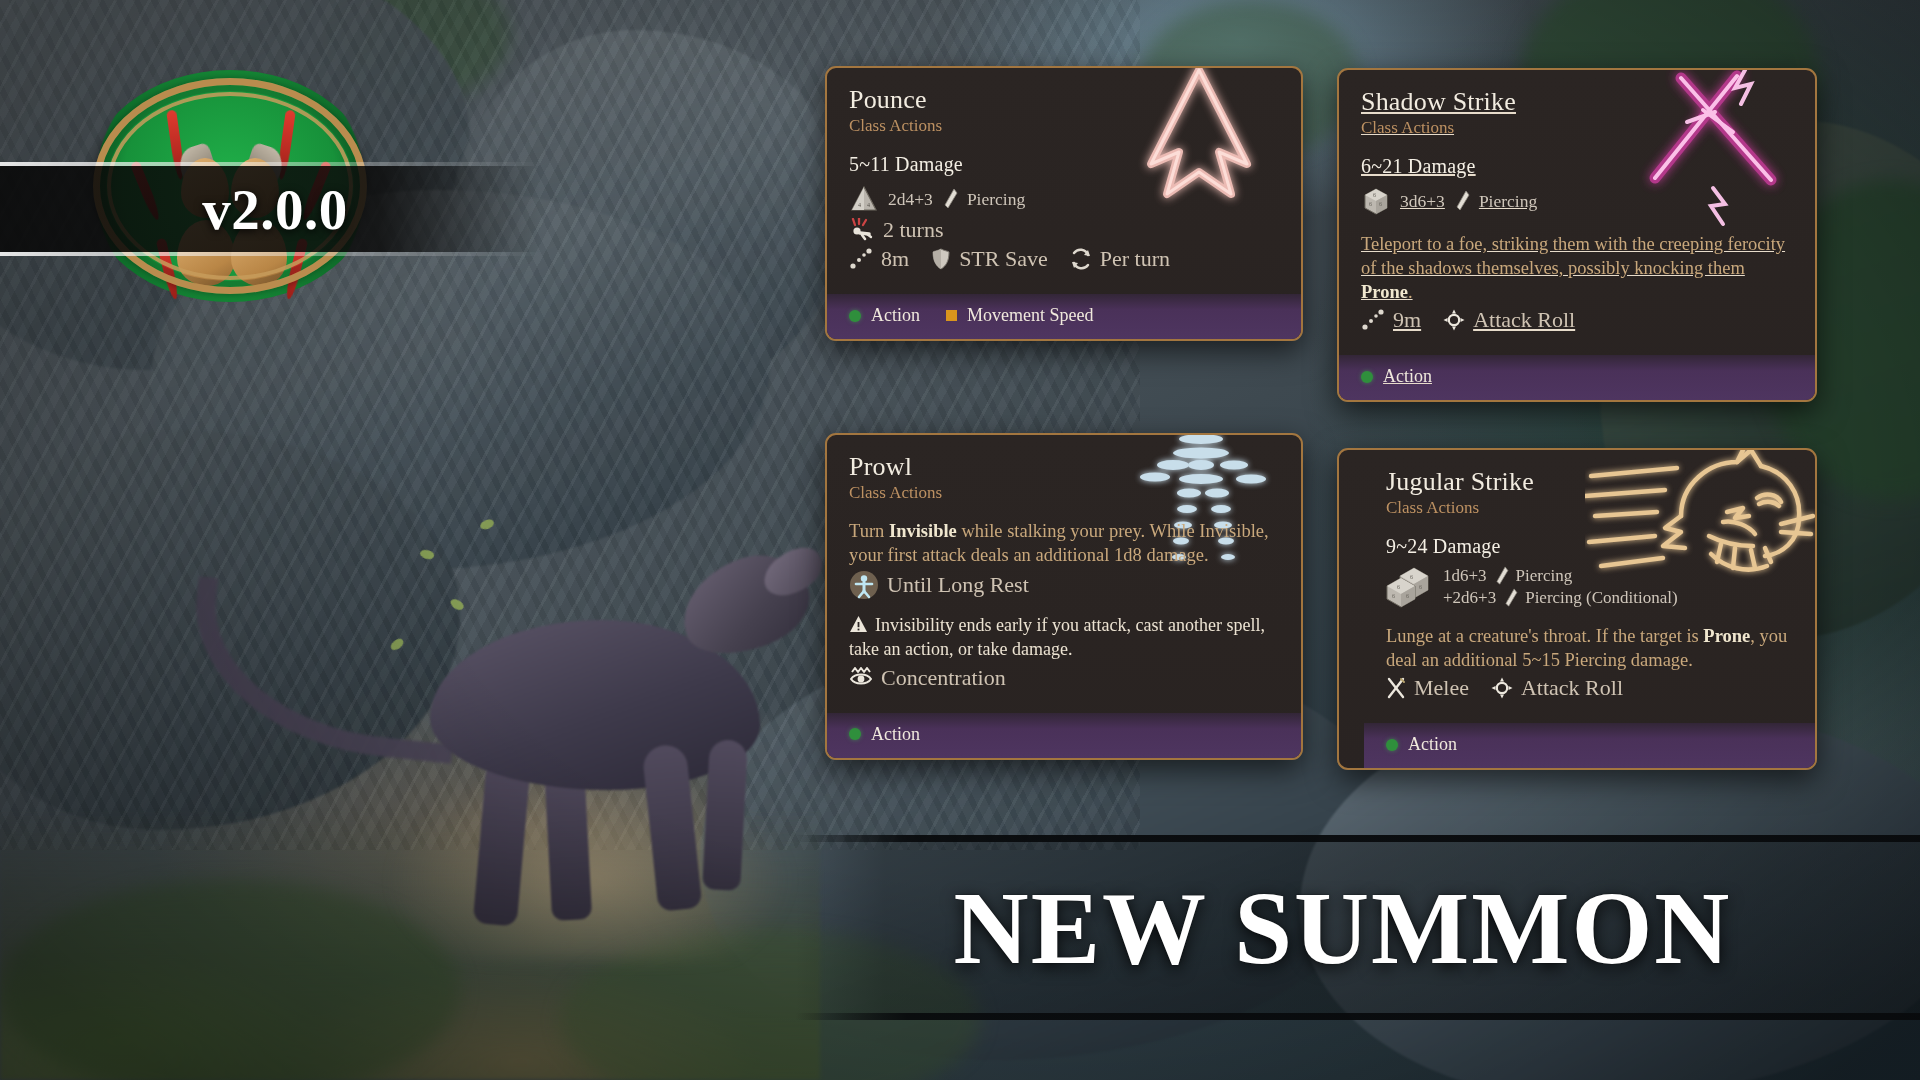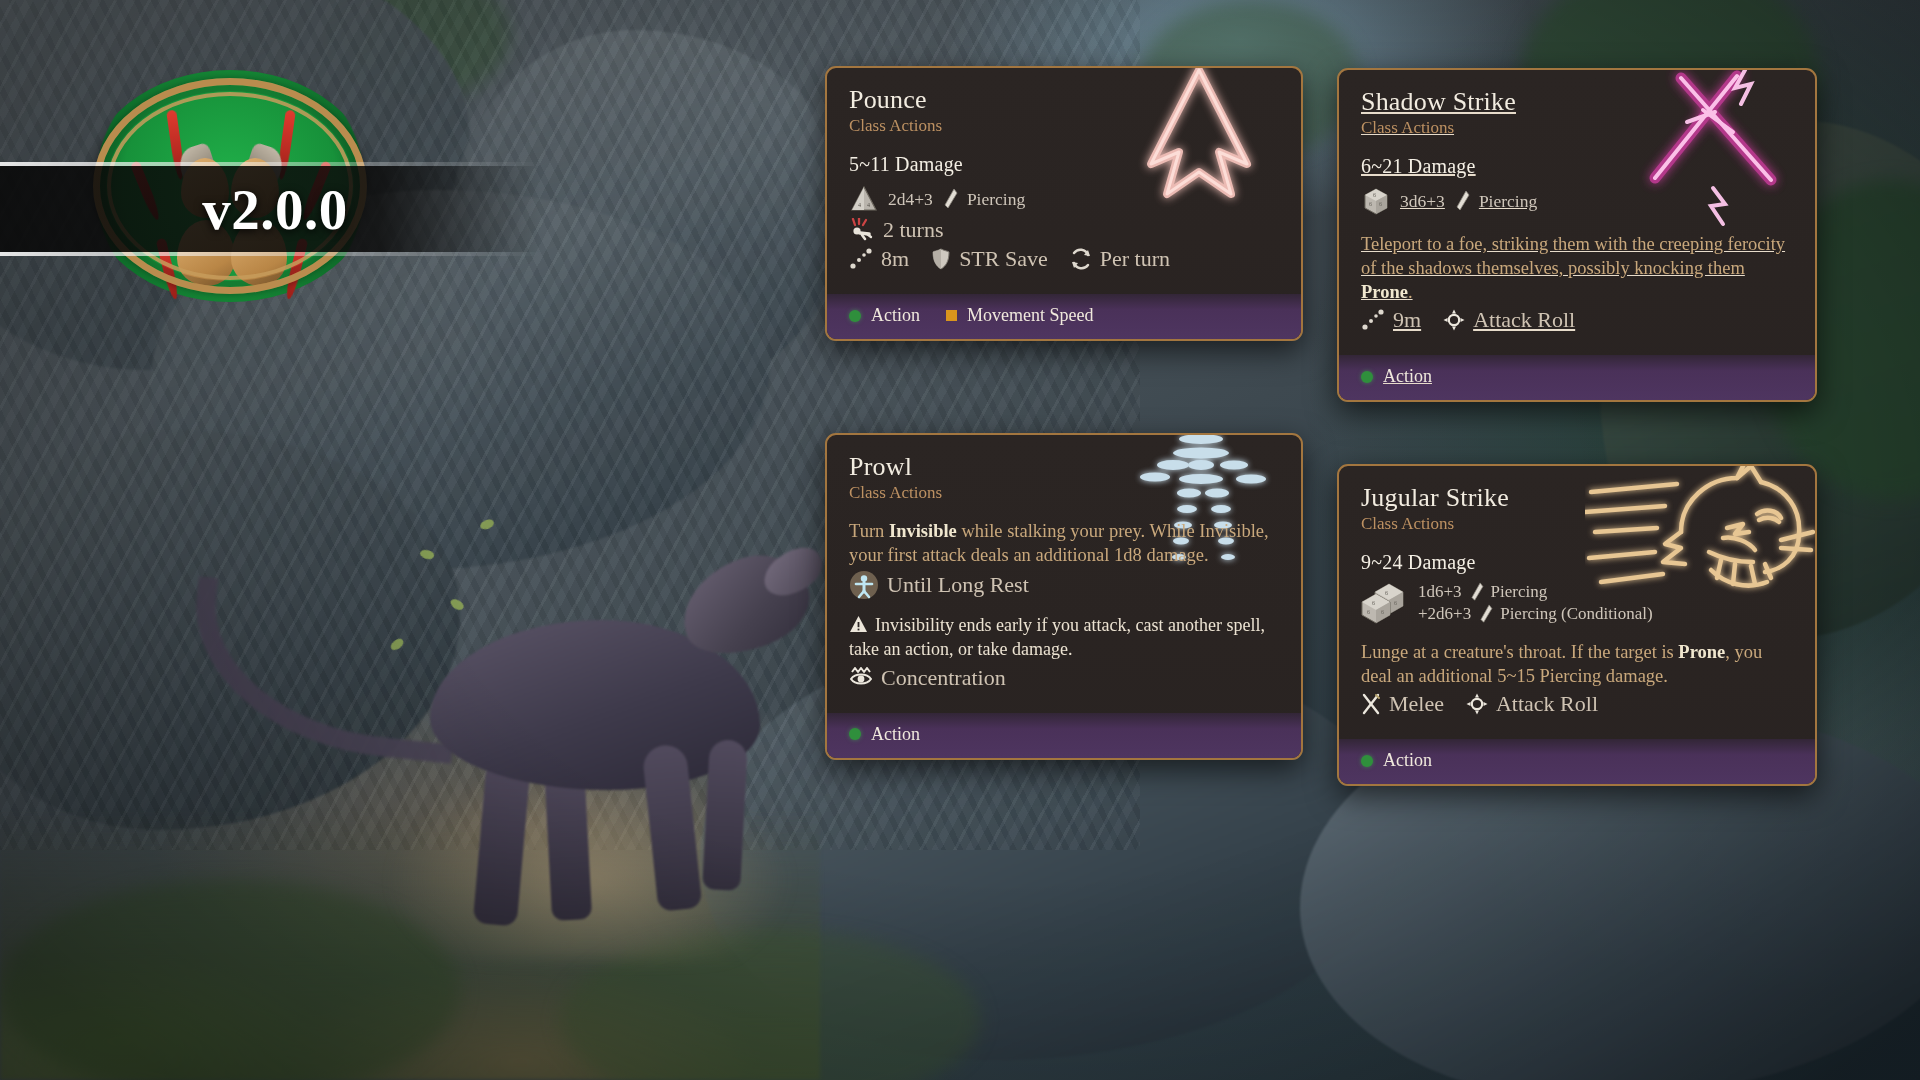--- a/index.html
+++ b/index.html
@@ -335,21 +335,21 @@
   .sq-orange { width: 11px; height: 11px; background: #d9951d; }
 
   
   .ic { display: inline-block; flex: 0 0 auto; }
   .ic svg { display: block; }
 
   
   #card-pounce        { left: 825px;  top: 66px;  width: 478px; font-family: Liberation Serif, serif; }
   #card-shadow-strike { left: 1337px; top: 68px;  width: 480px; text-decoration: underline; }
   #card-prowl         { left: 825px;  top: 433px; width: 478px; }
-  #card-jugular       { left: 1337px; top: 464px; width: 480px; }
+  #card-jugular       { left: 1337px; top: 448px; width: 480px; padding-left: 25px; }
 </style>
 </head>
 <body>
 
 <div id="stage">
 
   <div class="scene">
     <div class="rock-blob rb7"></div>
     <div class="leaf-blob lf1"></div>
     <div class="leaf-blob lf2"></div>
@@ -819,14 +819,20 @@
     </div>
 
     <div class="card-footer">
       <div class="foot-item">
         <span class="dot-green"></span>
         <span>Action</span>
       </div>
     </div>
   </div>
 
+  <div class="summon-banner">
+    <div class="sb-fill"></div>
+    <div class="sb-rule top"></div>
+    <div class="sb-rule bot"></div>
+    <div class="sb-text">NEW SUMMON</div>
+  </div>
 
 </div>
 
 </body></html>

